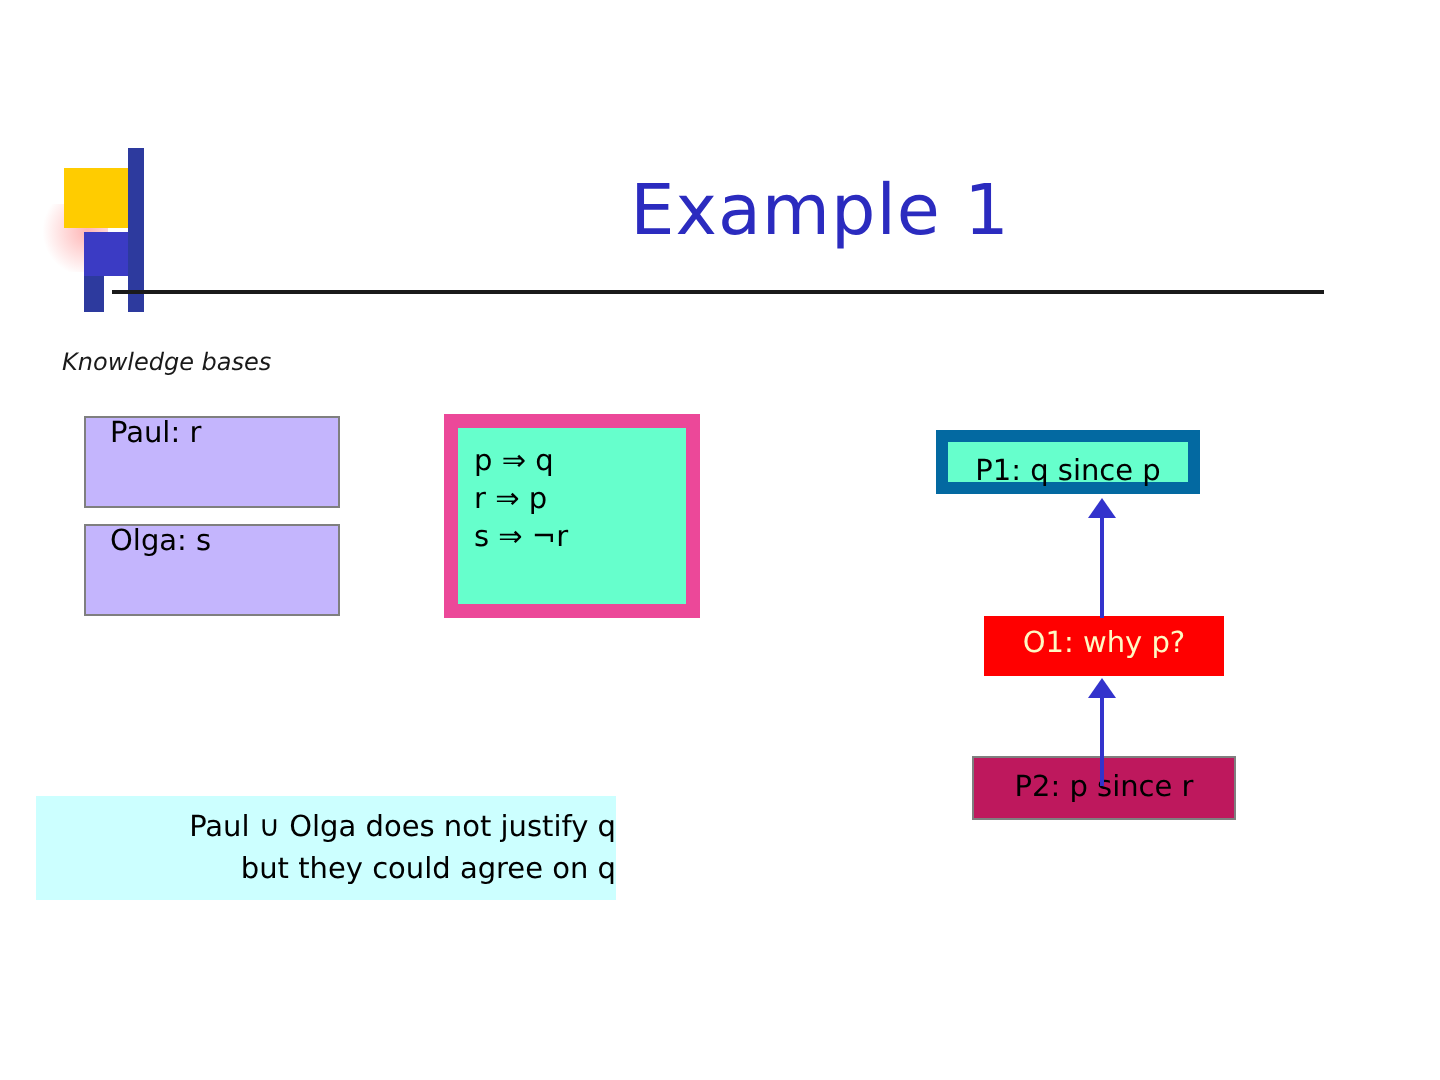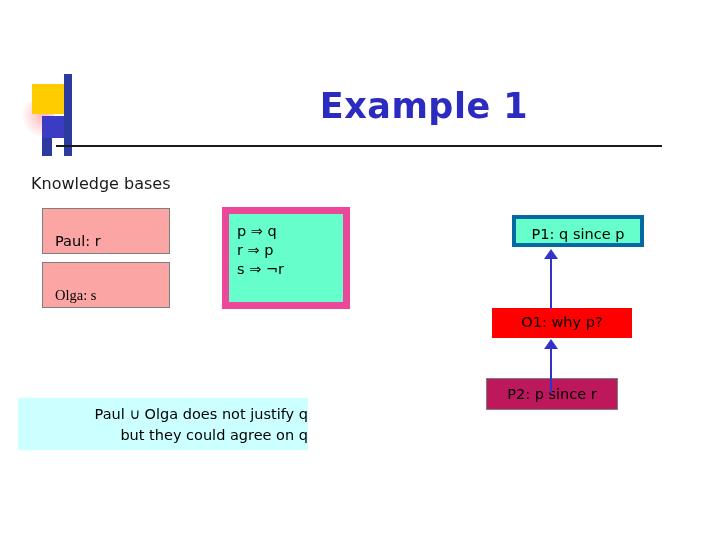--- a/index.html
+++ b/index.html
@@ -64,62 +64,62 @@
     left: 0px;
     top: 28px;
     width: 34px;
     height: 34px;
     background: radial-gradient(circle at 70% 40%, rgba(255,120,120,0.55), rgba(255,255,255,0) 72%);
   }
 
   
   .title {
     position: absolute;
-    left: 184px;
+    left: 170px;
     top: 86px;
     width: 480px;
     text-align: center;
     color: #2b2bbf;
     font-size: 35px;
     line-height: 40px;
     letter-spacing: 0.5px;
-    font-weight: bold;
   }
   .title-rule {
     position: absolute;
     left: 56px;
     top: 145px;
     width: 606px;
     height: 0;
     border-top: 2px solid #1a1a1a;
   }
 
   
   .col-head {
     position: absolute;
-    font-size: 16px;
+    font-size: 12px;
     color: #1a1a1a;
+    font-style: italic;
   }
   .col-head.kb { left: 31px; top: 174px; }
   .col-head.ir { left: 222px; top: 174px; }
 
   
   .box {
     position: absolute;
     box-sizing: border-box;
     font-size: 14.5px;
     color: #000000;
   }
   .box-kb {
     border: 1px solid #7f7f7f;
-    background: #fca5a5;
-    padding: 24px 0 0 12px;
+    background: #c4b5fd;
+    padding: 0 0 0 12px;
   }
   .kb1 { left: 42px; top: 208px; width: 128px; height: 46px; }
-  .kb2 { left: 42px; top: 262px; width: 128px; height: 46px; font-family: Liberation Serif, serif; }
+  .kb2 { left: 42px; top: 262px; width: 128px; height: 46px; }
 
   .box-rules {
     left: 222px;
     top: 207px;
     width: 128px;
     height: 102px;
     border: 7px solid #ec4899;
     background: #66ffcc;
     padding: 8px 0 0 8px;
     line-height: 19px;
@@ -131,36 +131,36 @@
     width: 290px;
     height: 52px;
     background: #ccffff;
     text-align: right;
     line-height: 21px;
     padding-top: 6px;
     box-sizing: border-box;
   }
 
   .box-p1 {
-    left: 512px;
+    left: 468px;
     top: 215px;
     width: 132px;
     height: 32px;
     background: #66ffcc;
-    border: 4px solid #0369a1;
+    border: 6px solid #0369a1;
     text-align: center;
     line-height: 30px;
   }
   .box-o1 {
     left: 492px;
     top: 308px;
-    width: 140px;
+    width: 120px;
     height: 30px;
     background: #ff0000;
-    color: #000000;
+    color: #fef9c3;
     text-align: center;
     line-height: 28px;
   }
   .box-p2 {
     left: 486px;
     top: 378px;
     width: 132px;
     height: 32px;
     background: #be185d;
     border: 1px solid #7f7f7f;

